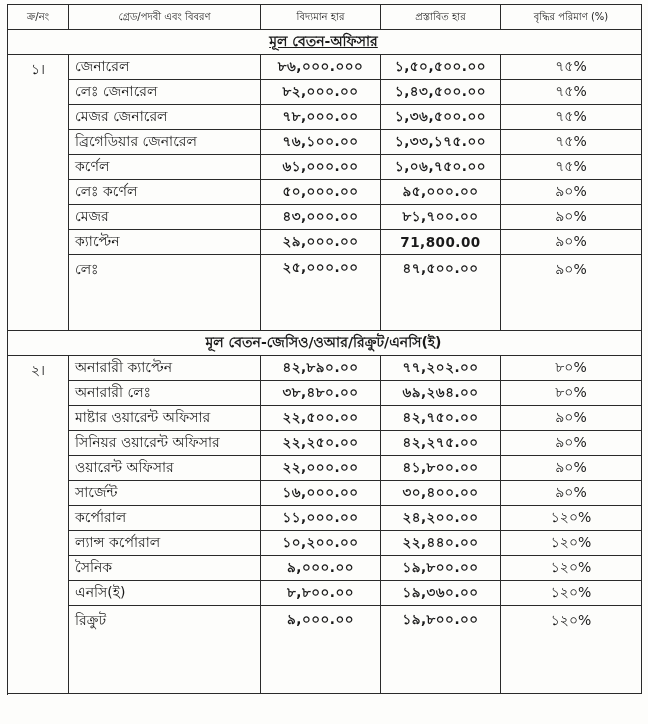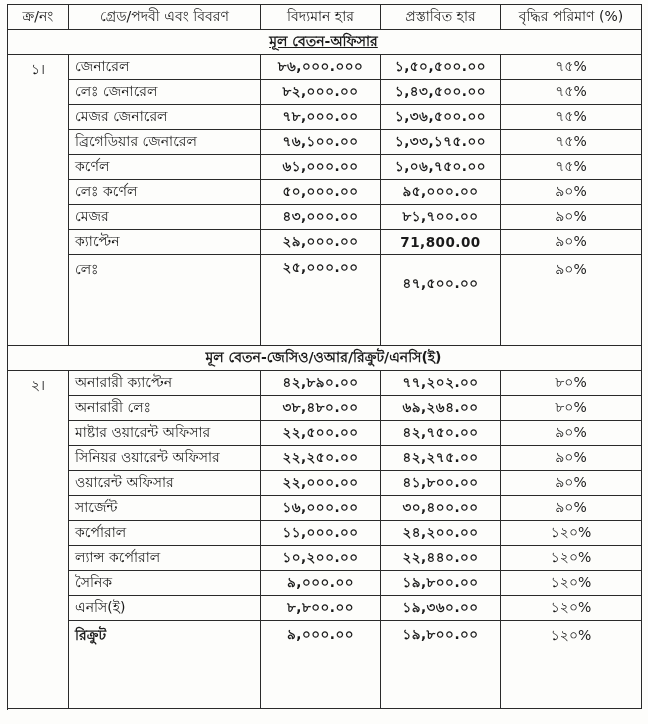--- a/index.html
+++ b/index.html
@@ -1,20 +1,20 @@
 <!DOCTYPE html>
 <html><head>
 <meta charset="utf-8">
 <style>
   html, body { margin: 0; padding: 0; background: #fdfdfb; }
   body { width: 648px; height: 724px; overflow: hidden; font-family: "DejaVu Sans", sans-serif; color: #1a1a1a; }
   .page { position: relative; width: 648px; height: 724px; }
   table { position: absolute; left: 7px; top: 4px; border-collapse: collapse; width: 634px; table-layout: fixed; }
   td, th { border: 1.3px solid #2a2a2a; font-size: 14px; font-weight: normal; padding: 0 6px; height: 23px; white-space: nowrap; overflow: hidden; }
-  th { text-align: center; height: 24px; font-size: 14px; }
+  th { text-align: center; height: 24px; font-size: 10px; }
   .sec td { font-weight: bold; text-decoration: underline; font-size: 14px; height: 24px; padding-left: 4px; text-align: center; }
   .sec2 td { text-decoration: none; font-weight: bold; }
   .num { text-align: center; font-size: 13.5px; letter-spacing: 0.5px; font-weight: bold; }
   .pct { text-align: center; margin-left: 48px; }
   .sl { text-align: center; vertical-align: top; padding-top: 3px; border-bottom: 1.3px solid #2a2a2a; }
   tr.body td.sl { border-top: none; }
 </style>
 </head>
 <body>
 
@@ -85,21 +85,21 @@
         </tr>
         <tr class="body">
           <td>ক্যাপ্টেন</td>
           <td class="num">২৯,০০০.০০</td>
           <td class="num">71,800.00</td>
           <td class="pct">৯০%</td>
         </tr>
         <tr class="body">
           <td style="height: 72px; vertical-align: top; padding-top: 3px;">লেঃ</td>
           <td class="num" style="height: 72px; vertical-align: top; padding-top: 2px;">২৫,০০০.০০</td>
-          <td class="num" style="height: 72px; vertical-align: top; padding-top: 18px;">৪৭,৫০০.০০</td>
+          <td class="num" style="height: 72px; vertical-align: top; padding-top: 3px;">৪৭,৫০০.০০</td>
           <td class="pct" style="height: 72px; vertical-align: top; padding-top: 3px;">৯০%</td>
         </tr>
         <tr style="height: 0px;"></tr>
         <tr class="sec sec2">
           <td colspan="5">মূল বেতন-জেসিও/ওআর/রিক্রুট/এনসি(ই)</td>
         </tr>
         <tr class="body">
           <td class="sl" rowspan="12">২।</td>
           <td>অনারারী ক্যাপ্টেন</td>
           <td class="num">৪২,৮৯০.০০</td>
@@ -154,21 +154,21 @@
           <td class="num">১৯,৮০০.০০</td>
           <td class="pct">১২০%</td>
         </tr>
         <tr class="body">
           <td>এনসি(ই)</td>
           <td class="num">৮,৮০০.০০</td>
           <td class="num">১৯,৩৬০.০০</td>
           <td class="pct">১২০%</td>
         </tr>
         <tr class="body">
-          <td style="height: 84px; vertical-align: top; padding-top: 3px; font-weight: bold;">রিক্রুট</td>
+          <td style="height: 84px; vertical-align: top; padding-top: 3px;">রিক্রুট</td>
           <td class="num" style="height: 84px; vertical-align: top; padding-top: 3px;">৯,০০০.০০</td>
           <td class="num" style="height: 84px; vertical-align: top; padding-top: 3px;">১৯,৮০০.০০</td>
           <td class="pct" style="height: 84px; vertical-align: top; padding-top: 3px;">১২০%</td>
         </tr>
         <tr style="height: 0px;"></tr>
       </tbody>
 </table>
 </div>
 
 </body></html>

